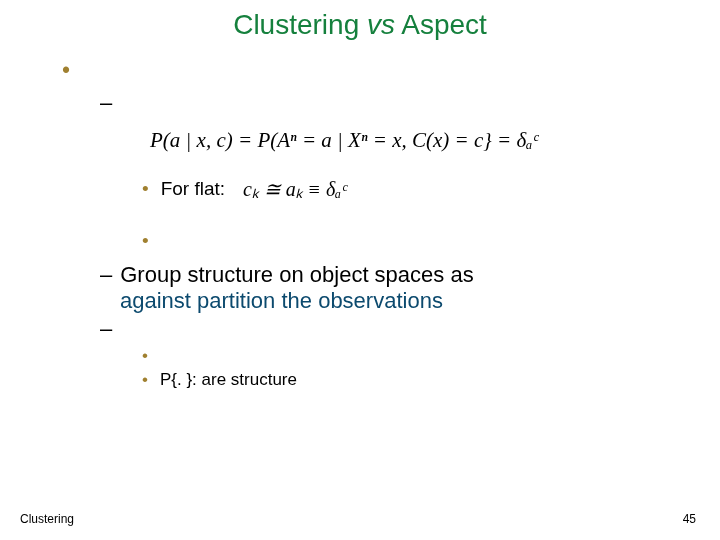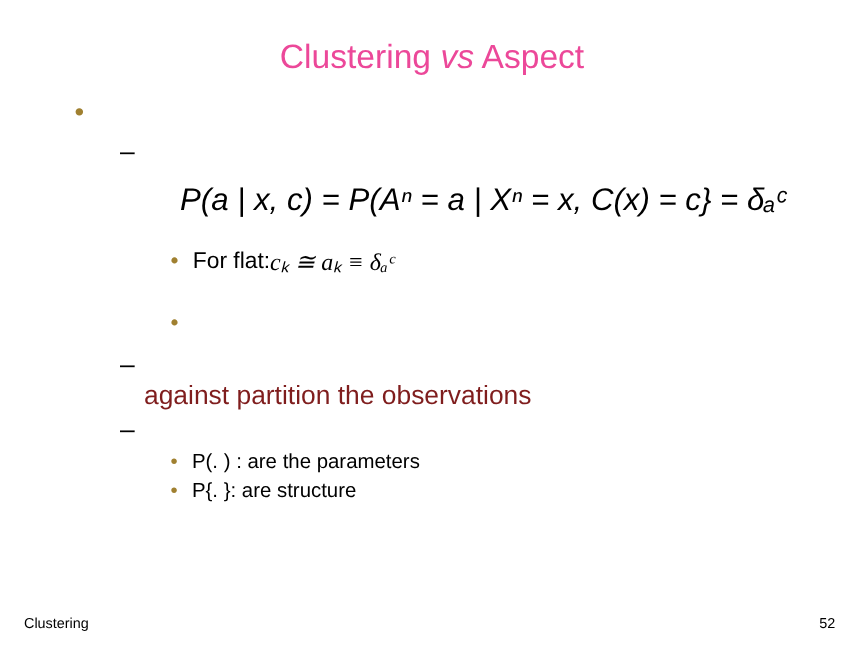--- a/index.html
+++ b/index.html
@@ -7,22 +7,22 @@
     width: 720px;
     height: 540px;
     background: #fff;
     font-family: Verdana, Geneva, sans-serif;
     position: relative;
     overflow: hidden;
   }
   .title {
     text-align: center;
     font-size: 28px;
-    color: #ec4899;
-    padding-top: 32px;
+    color: #15803d;
+    padding-top: 9px;
     padding-bottom: 10px;
     font-weight: normal;
   }
   .title .italic { font-style: italic; }
   .lvl1 {
     font-size: 23px;
     color: #1a1a5a;
     padding-left: 62px;
     margin-top: 6px;
     display: flex;
@@ -31,21 +31,21 @@
   .lvl2 {
     font-size: 22px;
     color: #000;
     padding-left: 100px;
     margin-top: 6px;
     display: flex;
     align-items: baseline;
   }
   .lvl2-cont {
     font-size: 22px;
-    color: #7f1d1d;
+    color: #0c4a6e;
     padding-left: 120px;
   }
   .lvl3 {
     font-size: 19px;
     color: #000;
     padding-left: 142px;
     margin-top: 8px;
     display: flex;
     align-items: center;
   }
@@ -64,27 +64,28 @@
   }
   .bullet-dash {
     margin-right: 8px;
   }
   .formula-block {
     padding-left: 150px;
     margin-top: 12px;
     margin-bottom: 22px;
   }
   .formula-inline {
+    margin-left: 18px;
     font-family: 'Times New Roman', serif;
     font-size: 20px;
     font-style: italic;
   }
   .formula {
-    font-family: Liberation Sans, sans-serif;
-    font-size: 26px;
+    font-family: Liberation Serif, serif;
+    font-size: 21px;
     font-style: italic;
   }
   .footer-left {
     position: absolute;
     bottom: 14px;
     left: 20px;
     font-size: 12px;
     color: #000;
   }
   .footer-right {
@@ -122,32 +123,32 @@
 </div>
 
 <div class="spacer-sm"></div>
 
 <div class="lvl3">
   <span class="bullet-dot">•</span>
 </div>
 
 <div class="lvl2" style="margin-top:10px">
   <span class="bullet-dash">–</span>
+  <span>Group structure on object spaces as</span>
 </div>
 <div class="lvl2-cont">
   <span>against partition the </span><span class="italic">observations</span>
 </div>
 
 <div class="lvl2" style="margin-top:2px">
   <span class="bullet-dash">–</span>
 </div>
 
 <div class="lvl4">
   <span class="bullet-dot">•</span>
-  <span>P(. ) : are the parameters</span>
 </div>
 <div class="lvl4">
   <span class="bullet-dot">•</span>
   <span>P{. }: are structure</span>
 </div>
 
 <div class="footer-left">Clustering</div>
-<div class="footer-right">52</div>
+<div class="footer-right">45</div>
 
 </body></html>

